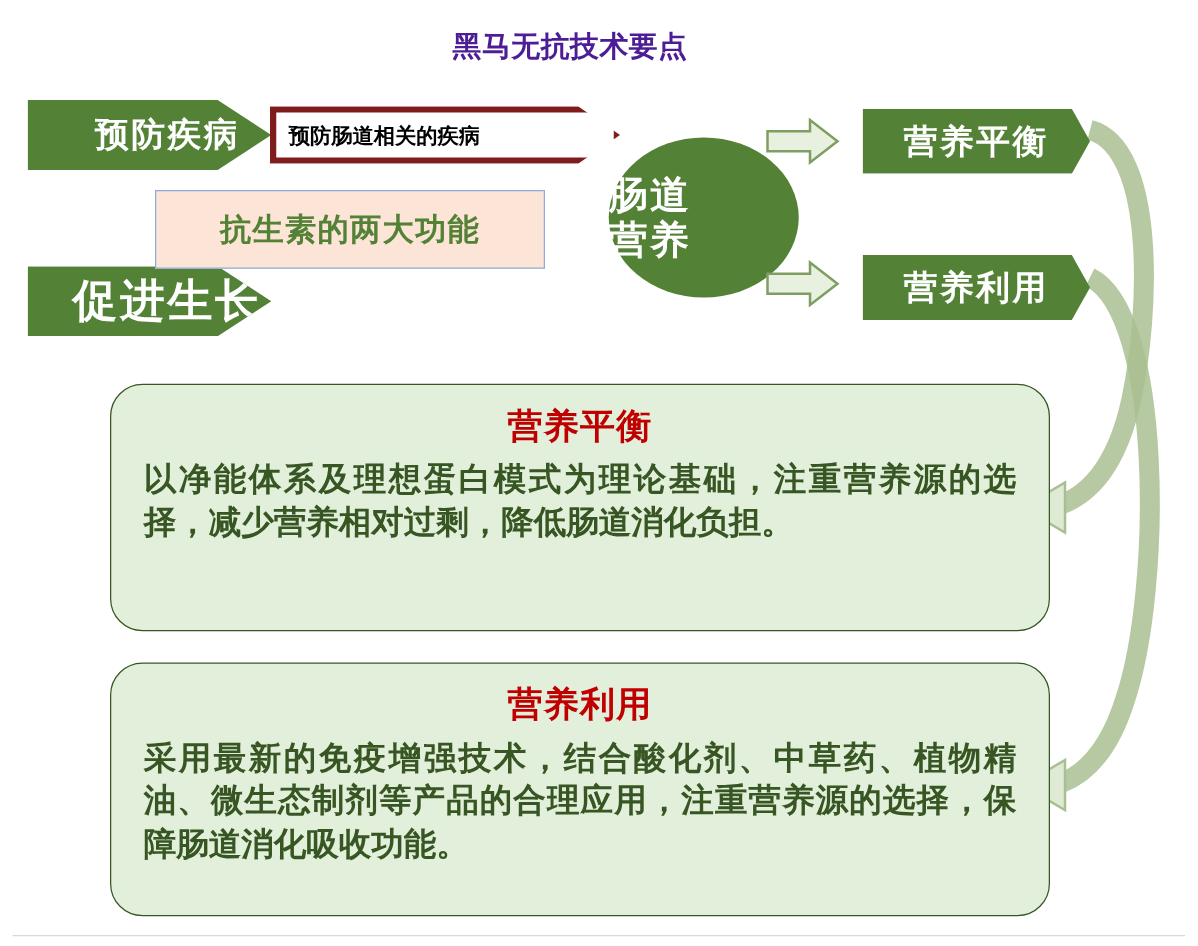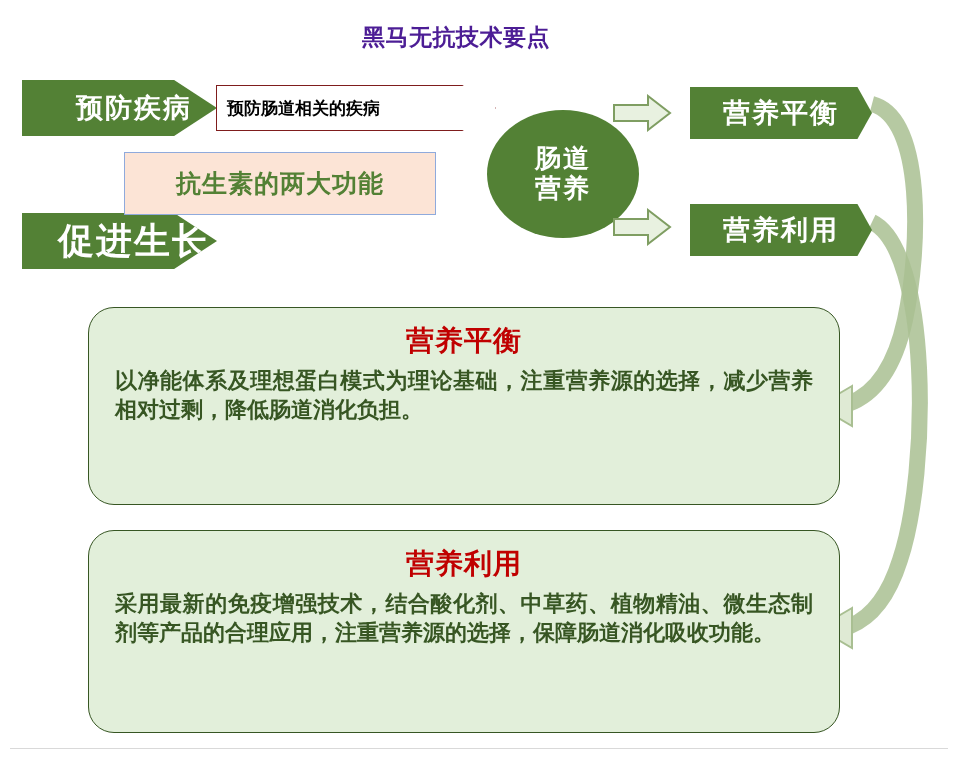--- a/index.html
+++ b/index.html
@@ -60,21 +60,21 @@
     width: 195px;
     height: 56px;
     font-size: 36px;
     letter-spacing: 2px;
   }
 
   
   .chev-box {
     position: absolute;
     background: #ffffff;
-    border: 1px solid #7f1d1d;
+    border: 5px solid #7f1d1d;
     box-sizing: border-box;
     display: flex;
     align-items: center;
     color: #000000;
     font-size: 17px;
     font-weight: bold;
     padding-left: 10px;
     clip-path: polygon(0 0, 88% 0, 100% 50%, 88% 100%, 0 100%);
   }
   #prevent-detail {
@@ -112,25 +112,25 @@
   
   #gut-nutrition {
     position: absolute;
     left: 487px;
     top: 110px;
     width: 152px;
     height: 128px;
     background: #538135;
     border-radius: 50%;
     color: #ffffff;
-    font-size: 26px;
+    font-size: 31px;
     font-weight: bold;
     display: flex;
     flex-direction: column;
-    align-items: center;
+    align-items: flex-start;
     justify-content: center;
     line-height: 1.15;
     letter-spacing: 2px;
   }
 
   
   .small-arrow {
     position: absolute;
     width: 60px;
     height: 38px;
@@ -177,21 +177,21 @@
   .panel-title {
     text-align: center;
     color: #c00000;
     font-size: 28px;
     font-weight: bold;
     letter-spacing: 1px;
     margin: 4px 0 6px 0;
   }
   .panel-body {
     color: #375623;
-    font-size: 22px;
+    font-size: 26px;
     font-weight: bold;
     line-height: 1.32;
     letter-spacing: 0px;
     text-align: justify;
   }
 
   
   #connectors {
     position: absolute;
     left: 0;

